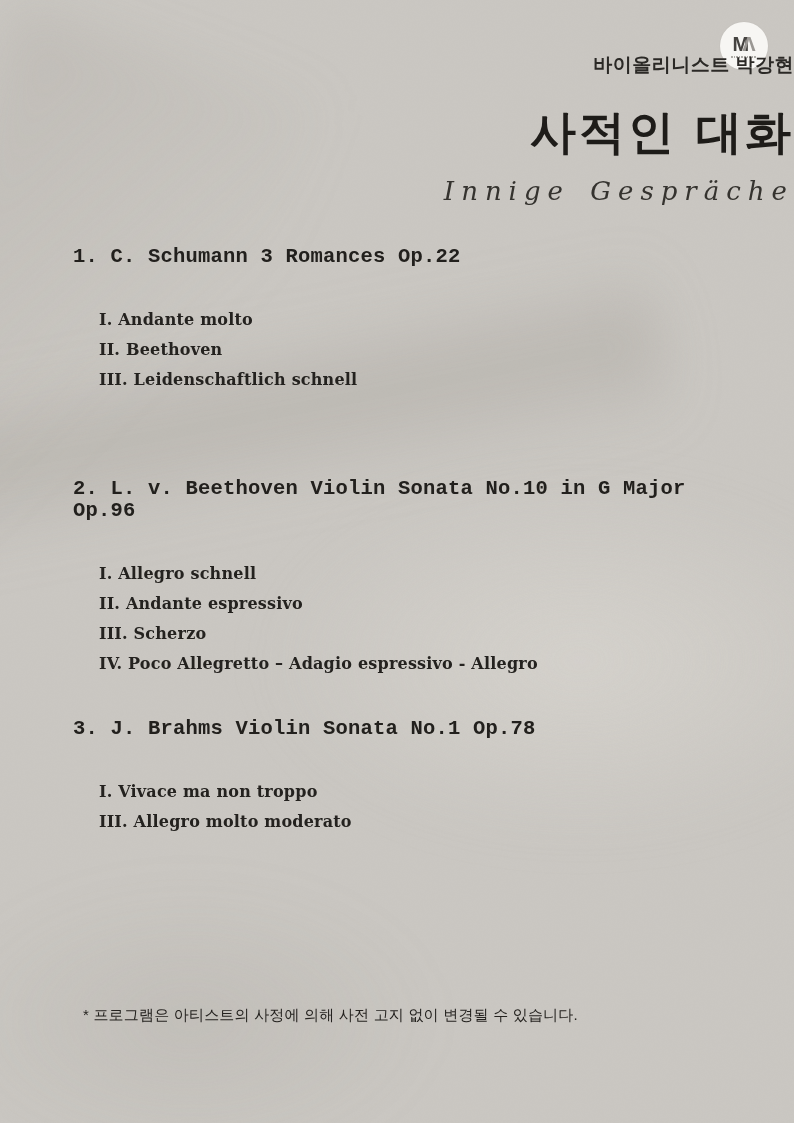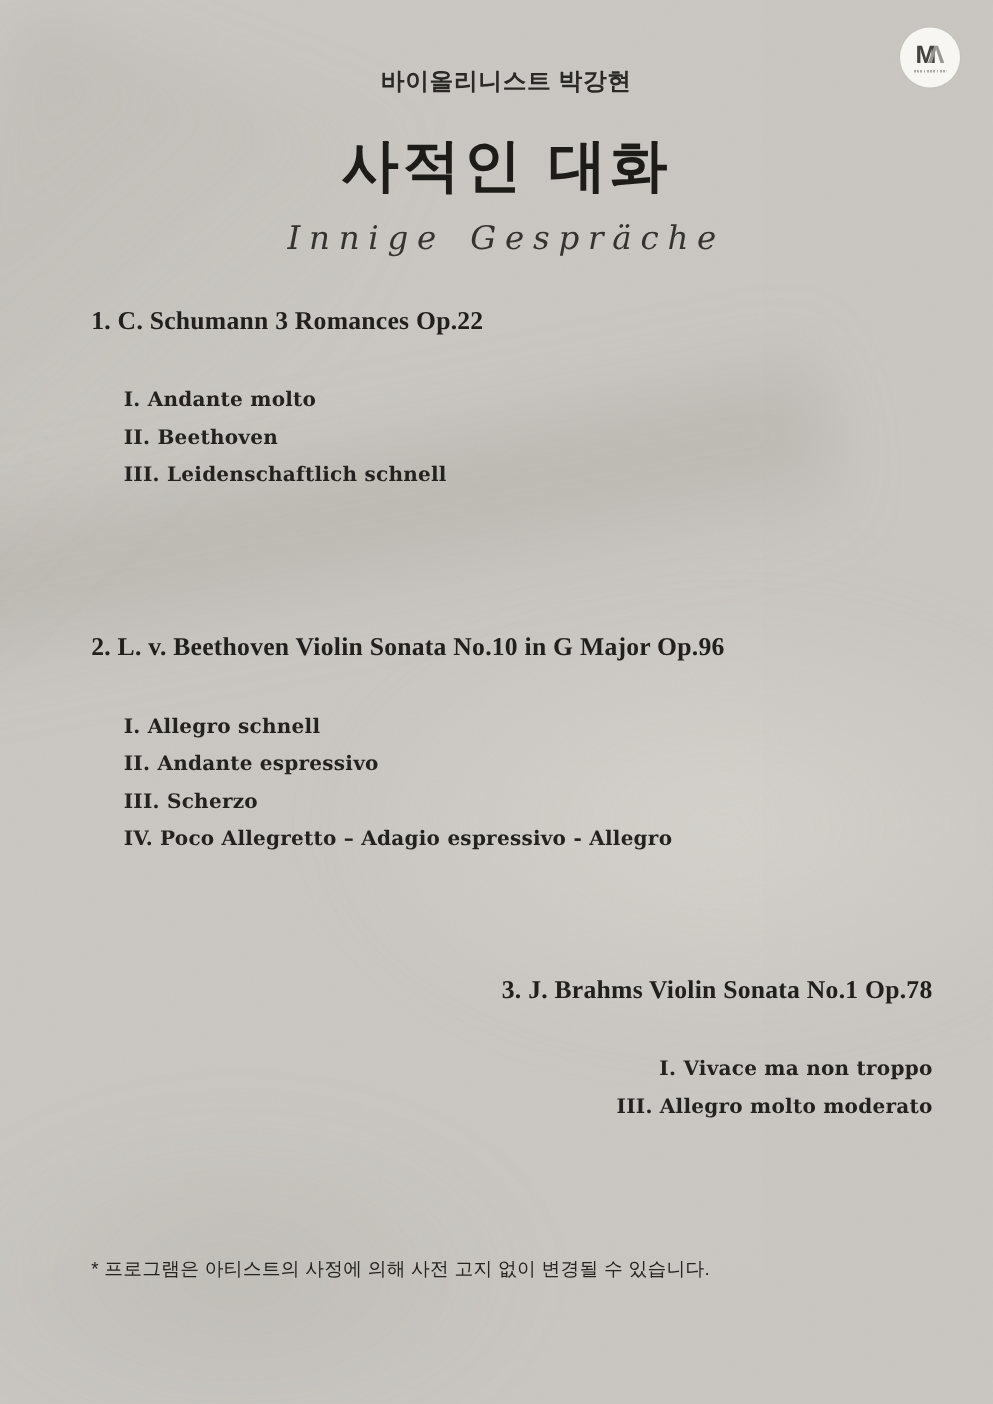--- a/index.html
+++ b/index.html
@@ -44,21 +44,21 @@
   }
   .monogram { display: flex; align-items: baseline; line-height: 1; font-family: "Liberation Sans", sans-serif; font-weight: 700; font-size: 20px; letter-spacing: 0; }
   .mono-m { color: #454340; }
   .mono-a { color: #9a9793; margin-left: -7px; }
   .logo-microtext {
     margin-top: 2px; width: 26px; height: 2px;
     background: repeating-linear-gradient(90deg, #adaba6 0 1.5px, transparent 1.5px 2.6px);
   }
 
   
-  .header { position: absolute; top: 52px; left: 16px; right: 0; text-align: center; }
+  .header { position: absolute; top: 52px; left: 16px; right: 0; text-align: right; }
   .artist-line {
     font-family: "Liberation Sans", sans-serif;
     font-size: 19px; font-weight: 600; letter-spacing: 0.5px;
     color: #2b2926;
   }
   .page-title {
     margin-top: 24px;
     font-family: "DejaVu Serif", "Liberation Serif", serif;
     font-size: 46px; font-weight: 600; letter-spacing: 3px;
     color: #1e1c19;
@@ -67,37 +67,37 @@
     margin-top: 12px;
     font-family: "DejaVu Serif", "Liberation Serif", serif;
     font-style: italic; font-size: 26px; font-weight: 400;
     letter-spacing: 7px; word-spacing: 5px;
     color: #35332f;
   }
 
   
   .program { position: absolute; top: 246px; left: 73px; right: 48px; }
   .piece-title {
-    font-family: Liberation Serif, serif;
+    font-family: Liberation Mono, monospace;
     font-size: 20.5px; font-weight: 700; line-height: 22px;
     color: #22201d; letter-spacing: 0.2px;
   }
   .movements {
     list-style: none;
     margin: 37px 0 0 26px;
     font-family: "DejaVu Serif", "Liberation Serif", serif;
     font-size: 16px; font-weight: 700; line-height: 30px;
     color: #24221f; letter-spacing: 0.2px;
   }
-  .piece-2 { margin-top: 112px; }
-  .piece-3 { margin-top: 95px; text-align: right; }
+  .piece-2 { margin-top: 83px; }
+  .piece-3 { margin-top: 39px; }
 
   
   .footnote {
-    position: absolute; top: 1006px; left: 73px;
+    position: absolute; top: 1006px; left: 83px;
     font-family: "Liberation Sans", sans-serif;
     font-size: 15px; font-weight: 500; letter-spacing: 0.2px;
     color: #24221f;
   }
 </style>
 </head>
 <body>
 
 <div class="bg-layer">
   <div class="vein vein-a"></div>

